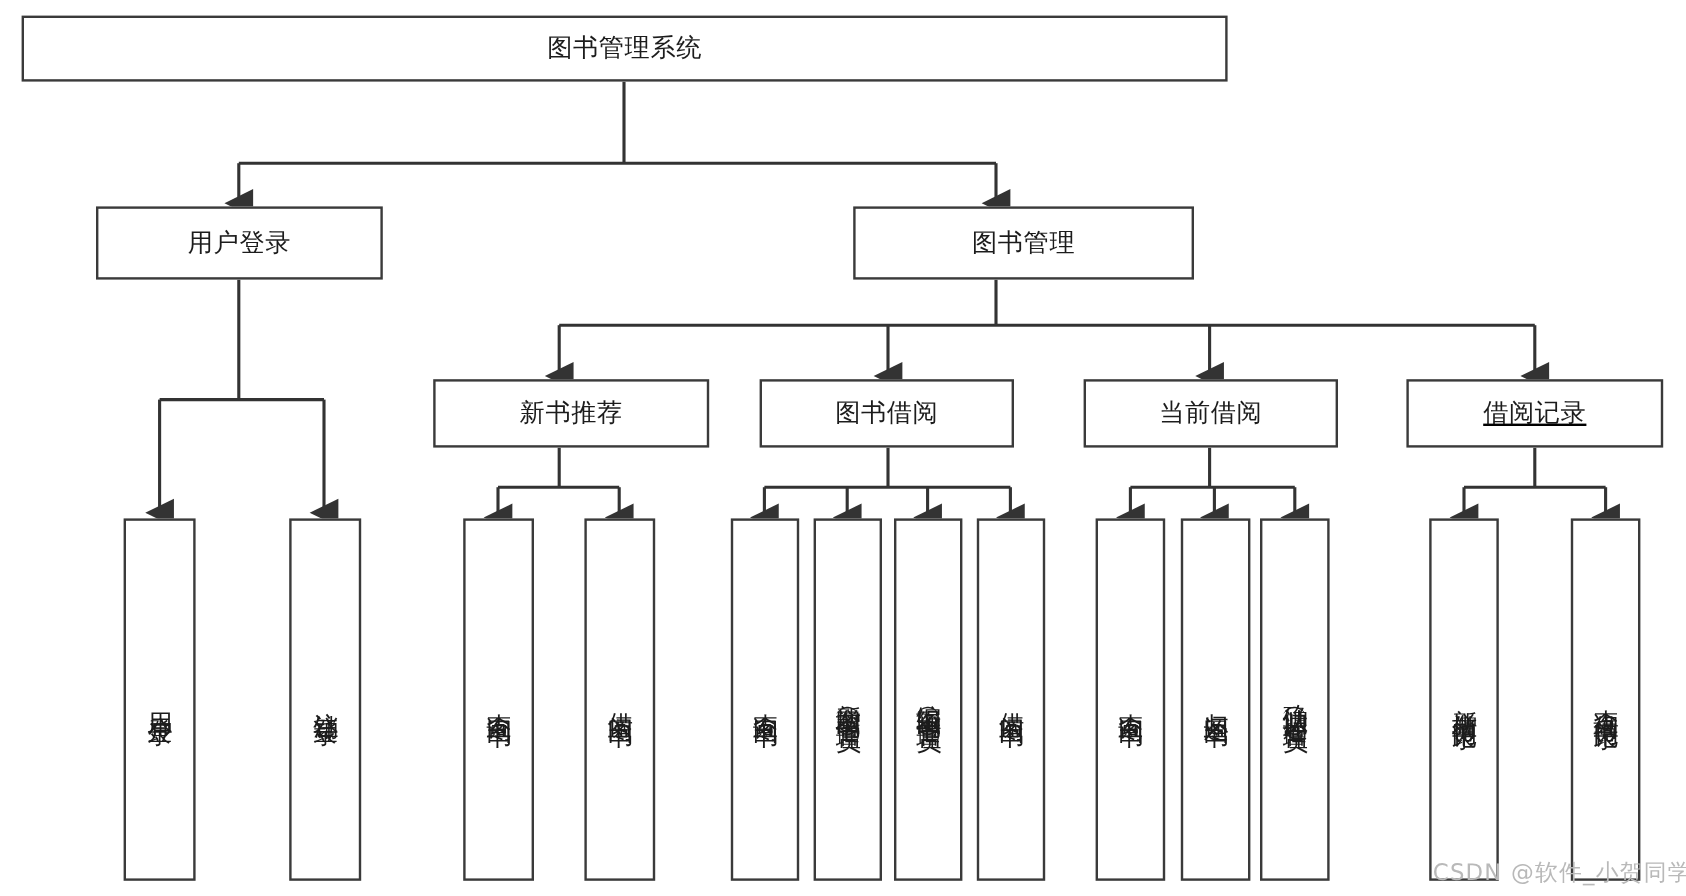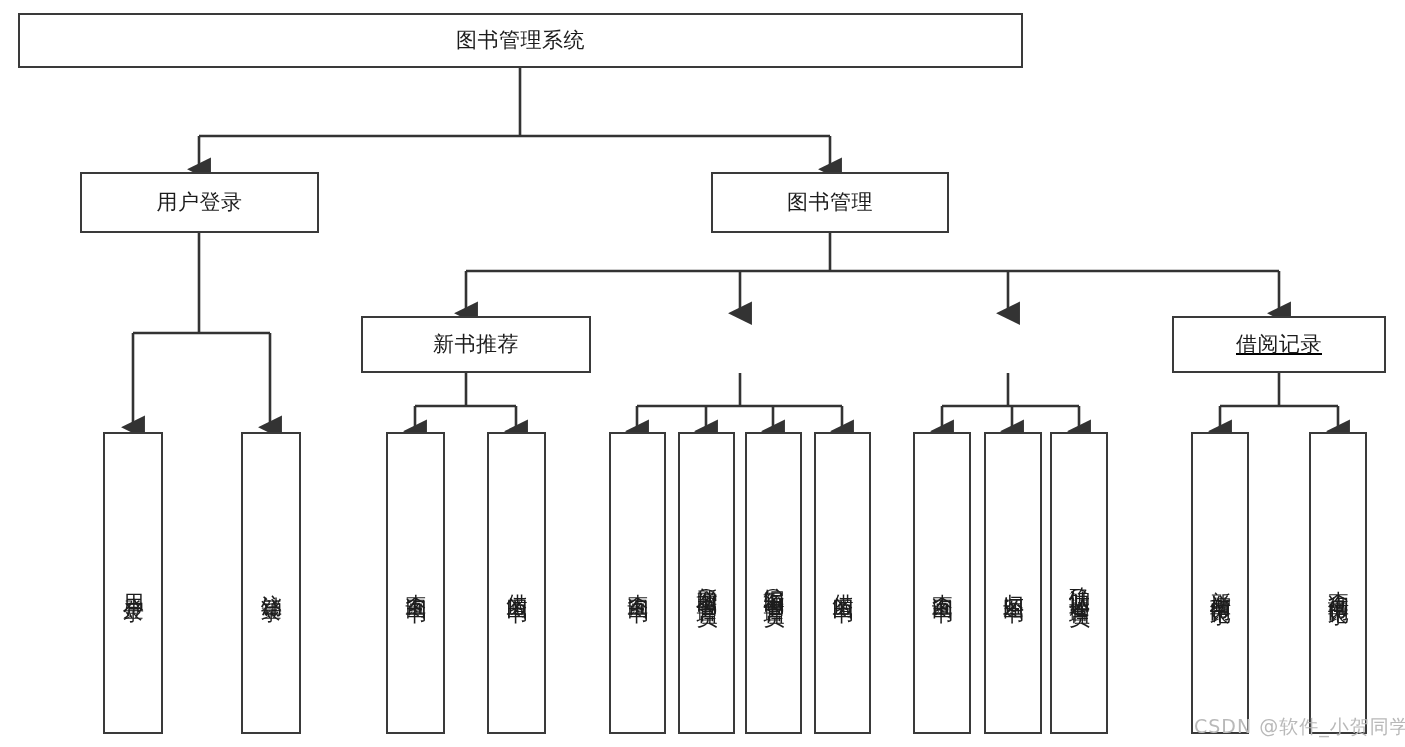--- a/index.html
+++ b/index.html
@@ -125,29 +125,35 @@
   </svg>
 
   <div class="node" style="left:18px; top:13px; width:1005px; height:55px;">
     <span class="node-label">图书管理系统</span>
   </div>
 
   <div class="node" style="left:80px; top:172px; width:239px; height:61px;">
     <span class="node-label">用户登录</span>
   </div>
 
-  <div class="node" style="left:711px; top:172px; width:238px; height:61px;">
+  <div class="node" style="left:711px; top:172px; width:284px; height:61px;">
     <span class="node-label">图书管理</span>
   </div>
 
   <div class="node" style="left:361px; top:316px; width:230px; height:57px;">
     <span class="node-label">新书推荐</span>
   </div>
 
-
+  <div class="node" style="left:633px; top:316px; width:212px; height:57px;">
+    <span class="node-label">图书借阅</span>
+  </div>
+
+  <div class="node" style="left:903px; top:316px; width:212px; height:57px;">
+    <span class="node-label">当前借阅</span>
+  </div>
 
   <div class="node" style="left:1172px; top:316px; width:214px; height:57px;text-decoration:underline;">
     <span class="node-label">借阅记录</span>
   </div>
 
   <div class="node vertical" style="left:103px; top:432px; width:60px; height:302px;">
     <span class="node-label">用户登录</span>
   </div>
 
   <div class="node vertical" style="left:241px; top:432px; width:60px; height:302px;">

